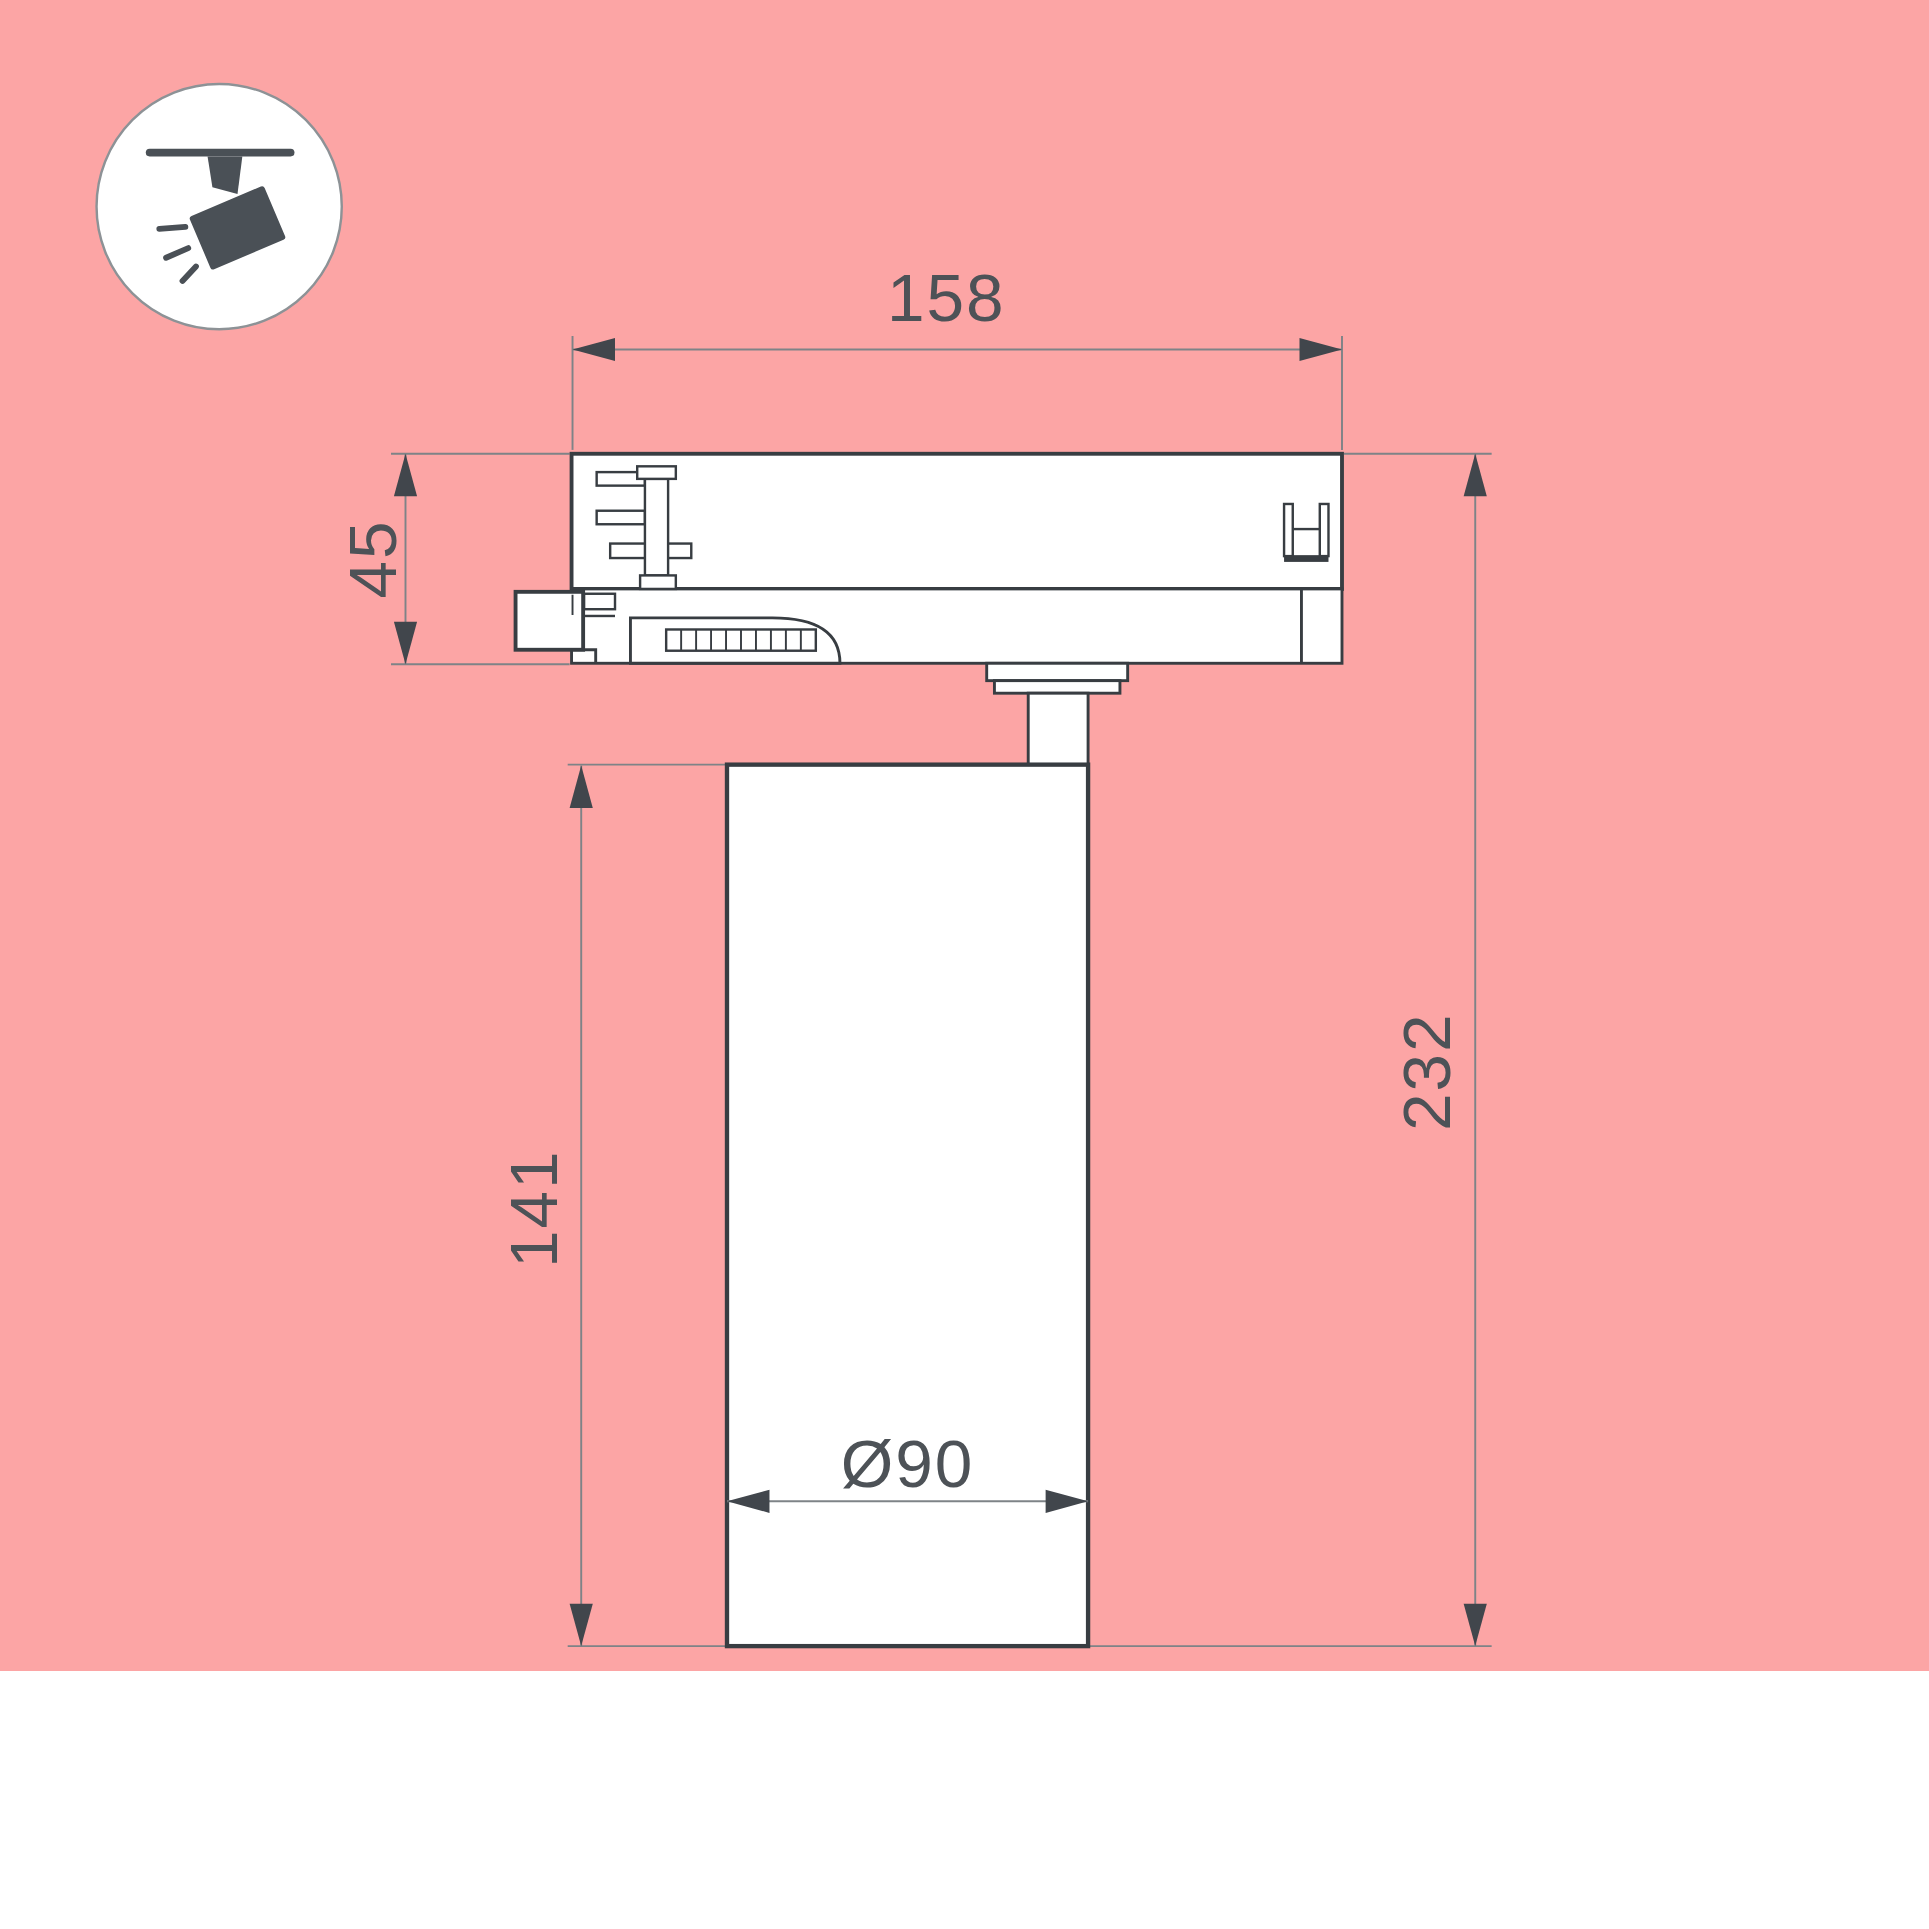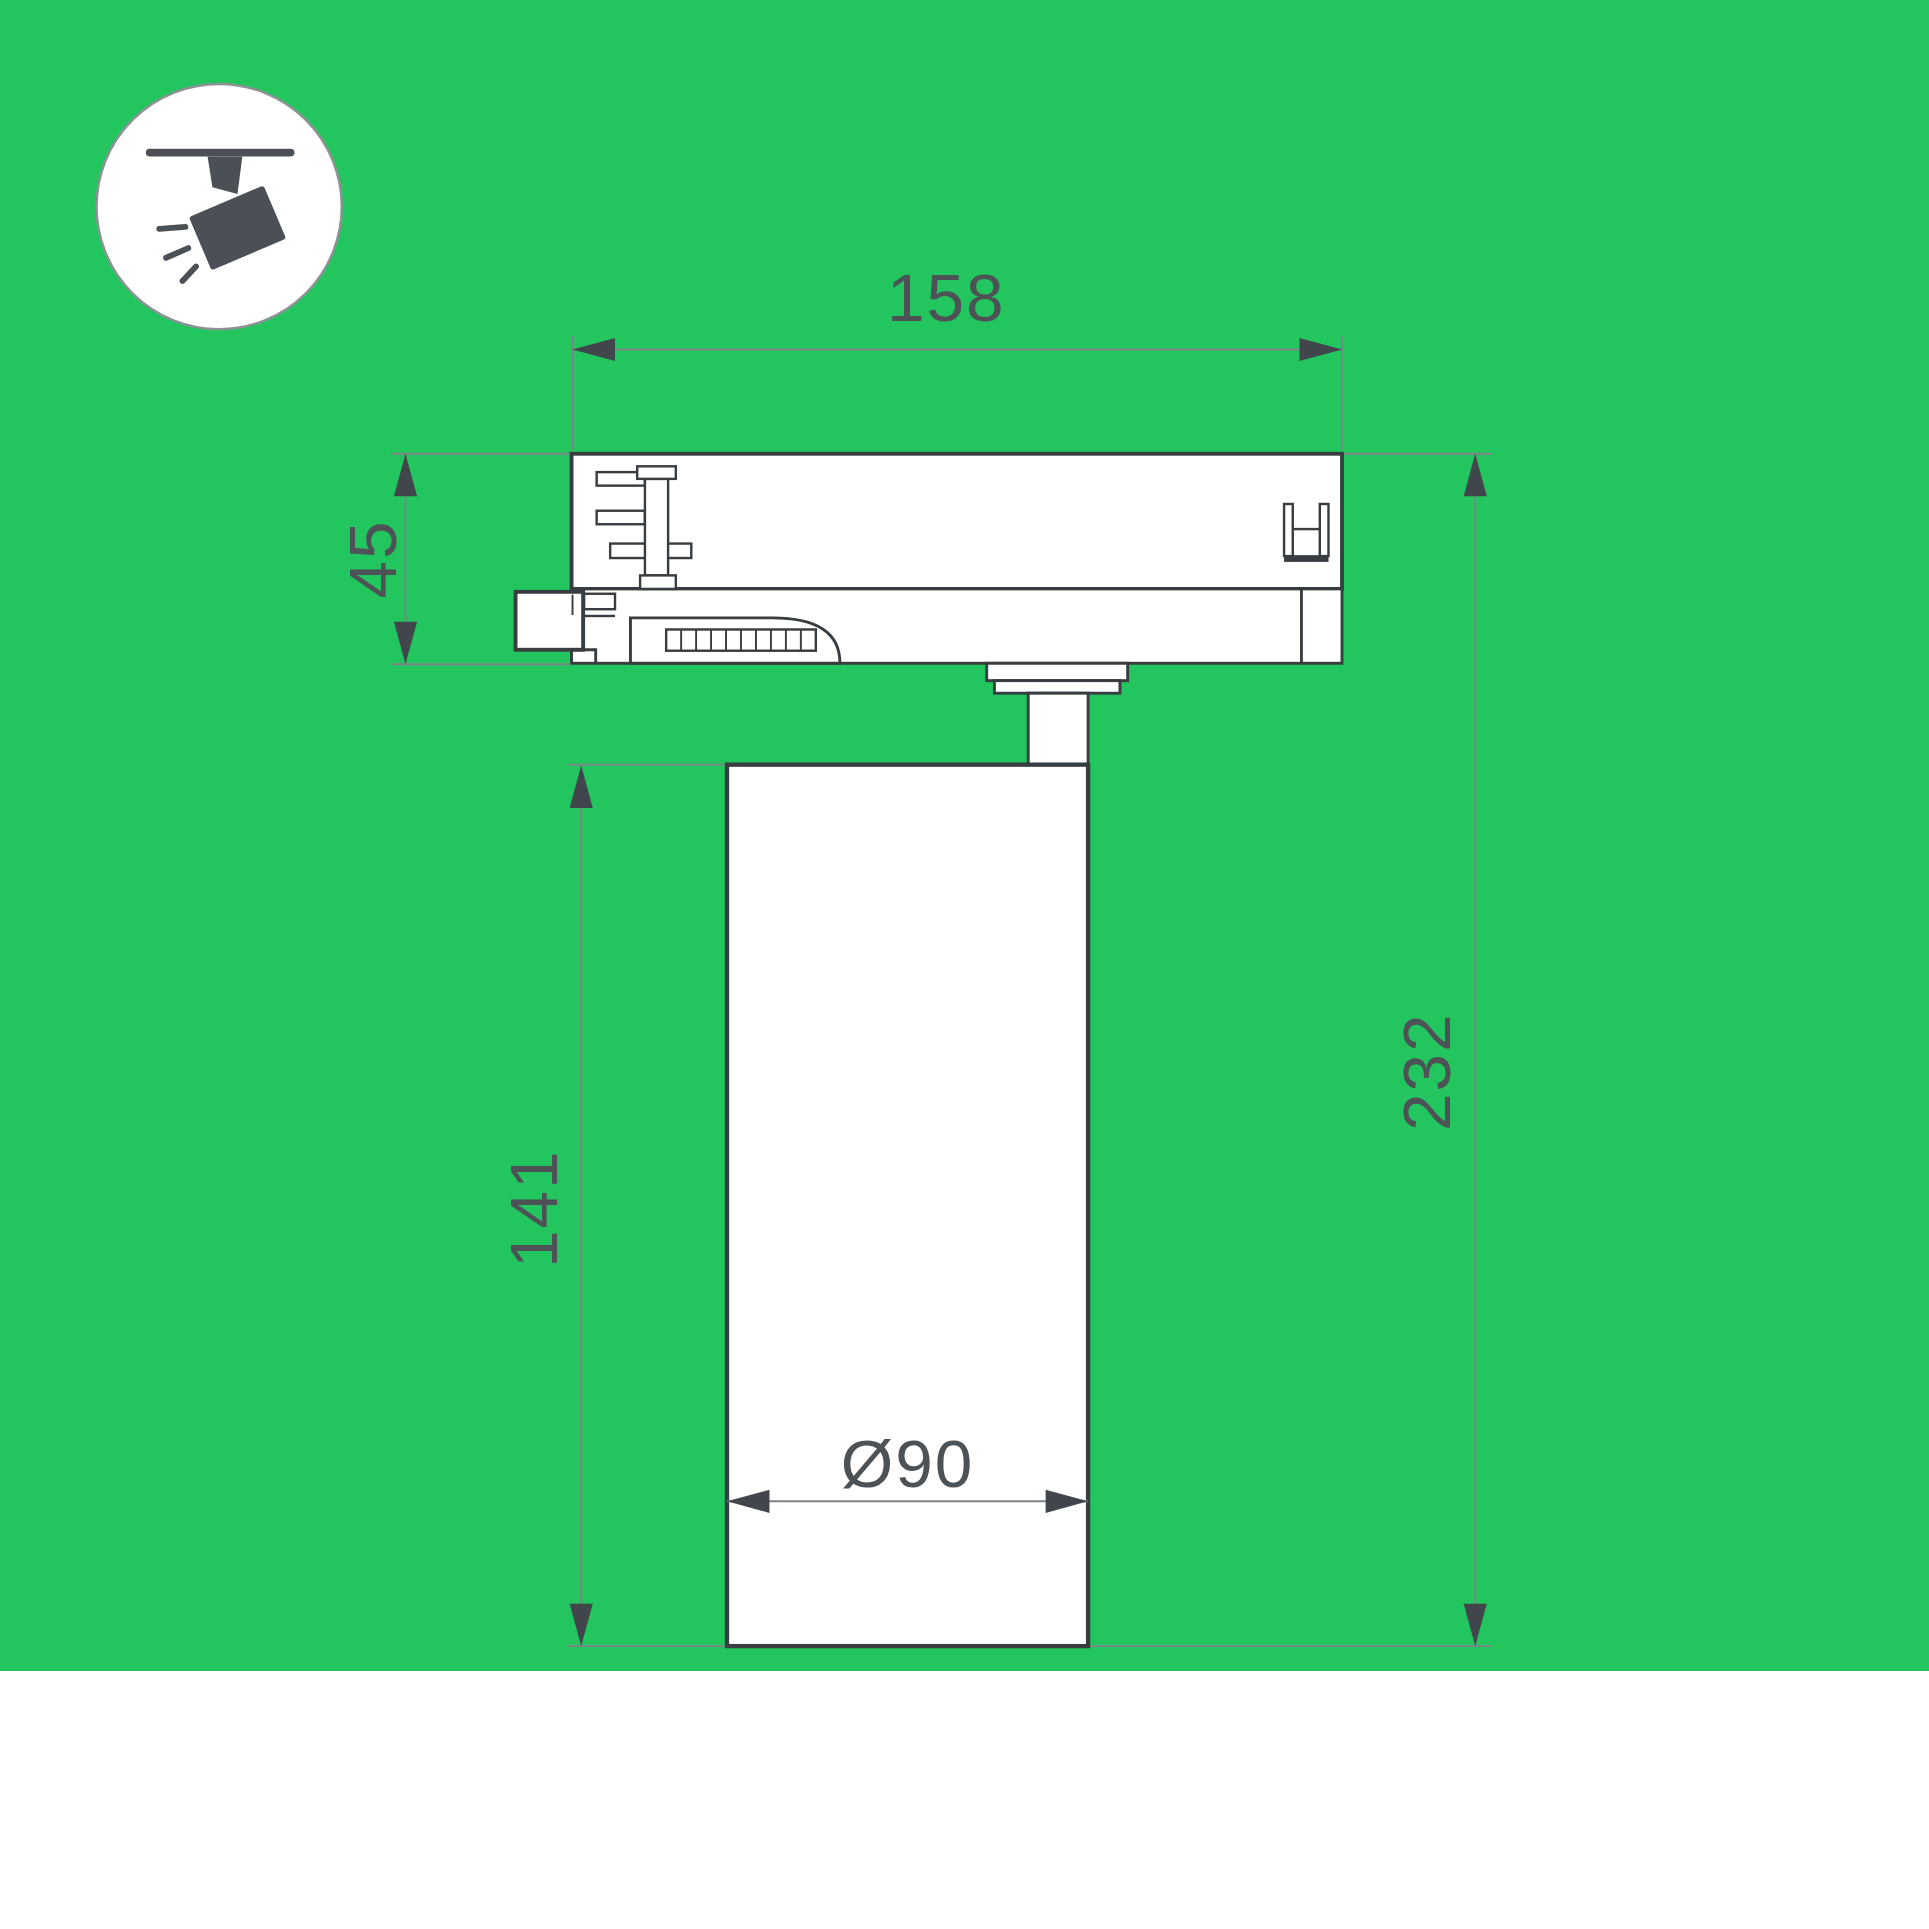--- a/index.html
+++ b/index.html
@@ -1,20 +1,20 @@
 <!DOCTYPE html>
 <html><head>
 <meta charset="utf-8">
 <style>
   html, body { margin: 0; padding: 0; background: #ffffff; }
   .page {
     position: relative;
     width: 1929px;
     height: 1671px;
-    background: #22c55e;
+    background: #fca5a5;
     font-family: "Liberation Sans", sans-serif;
   }
   svg { display: block; }
   .dim-text {
     font-family: "Liberation Sans", sans-serif;
     font-size: 70px;
     fill: #4d5257;
     letter-spacing: 2px;
   }
   .thin  { stroke: #7e8387; stroke-width: 2;   fill: none; }

